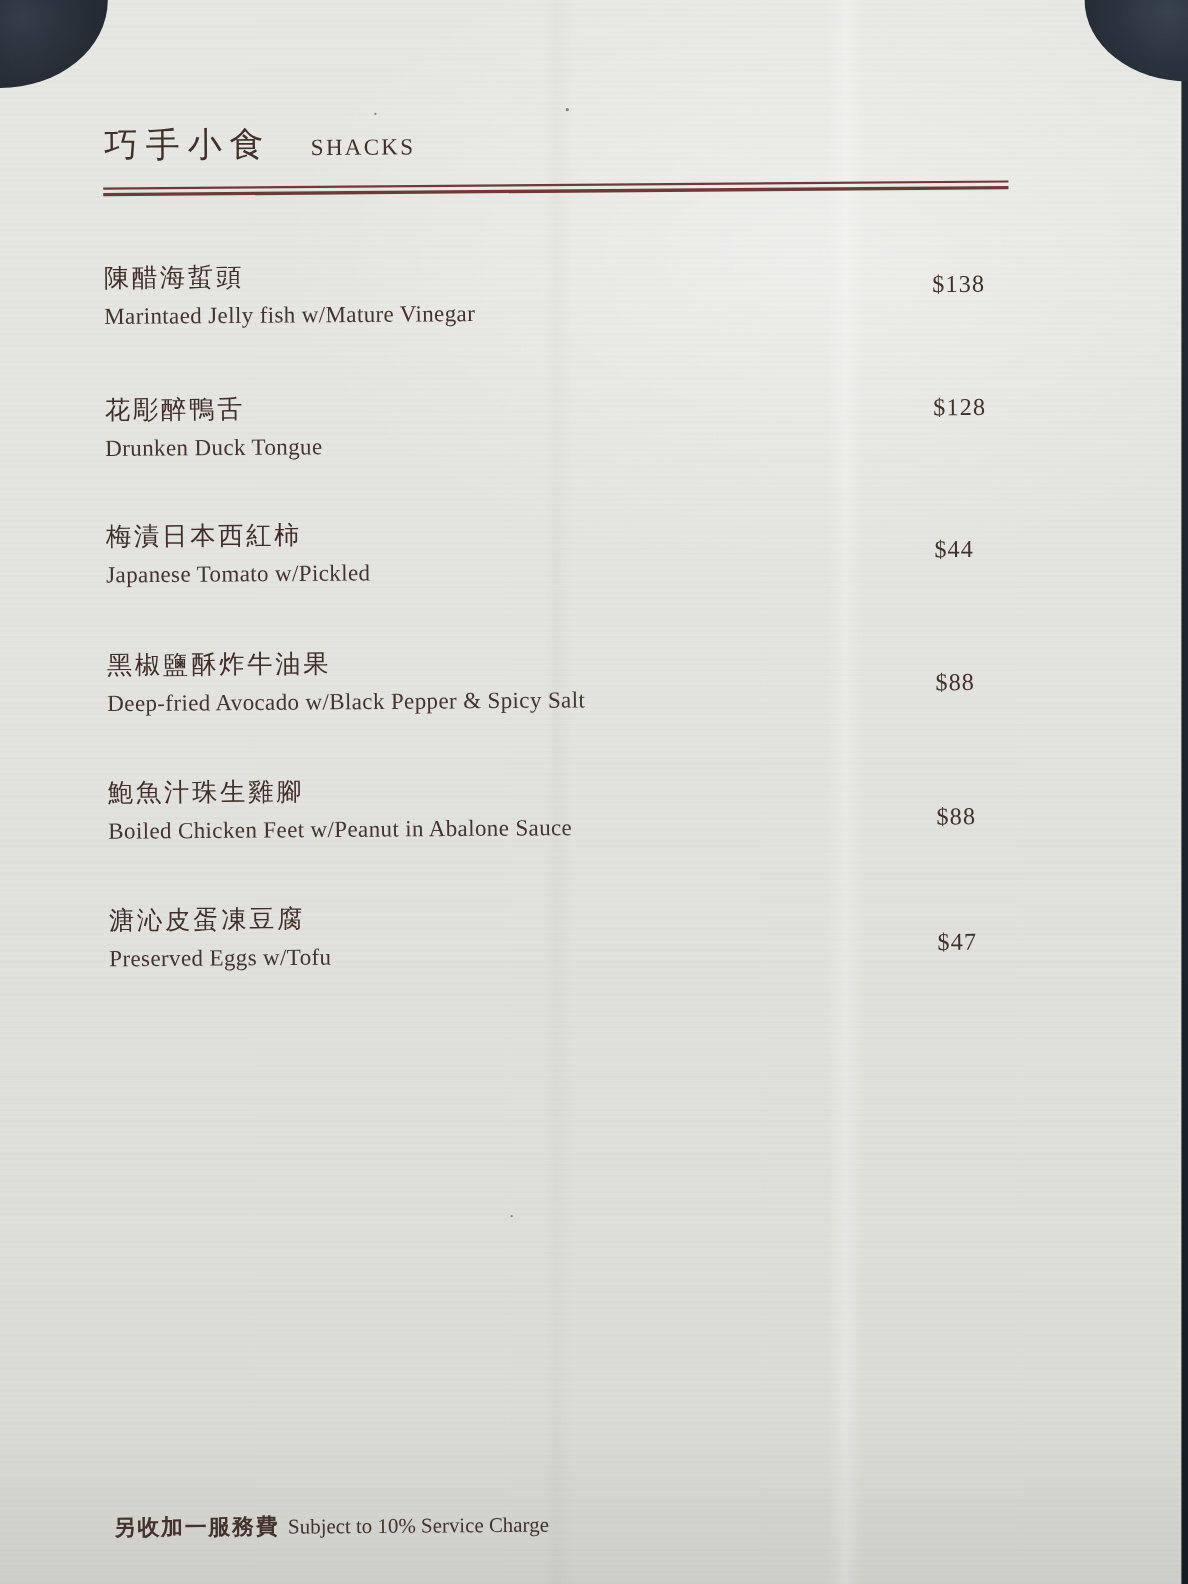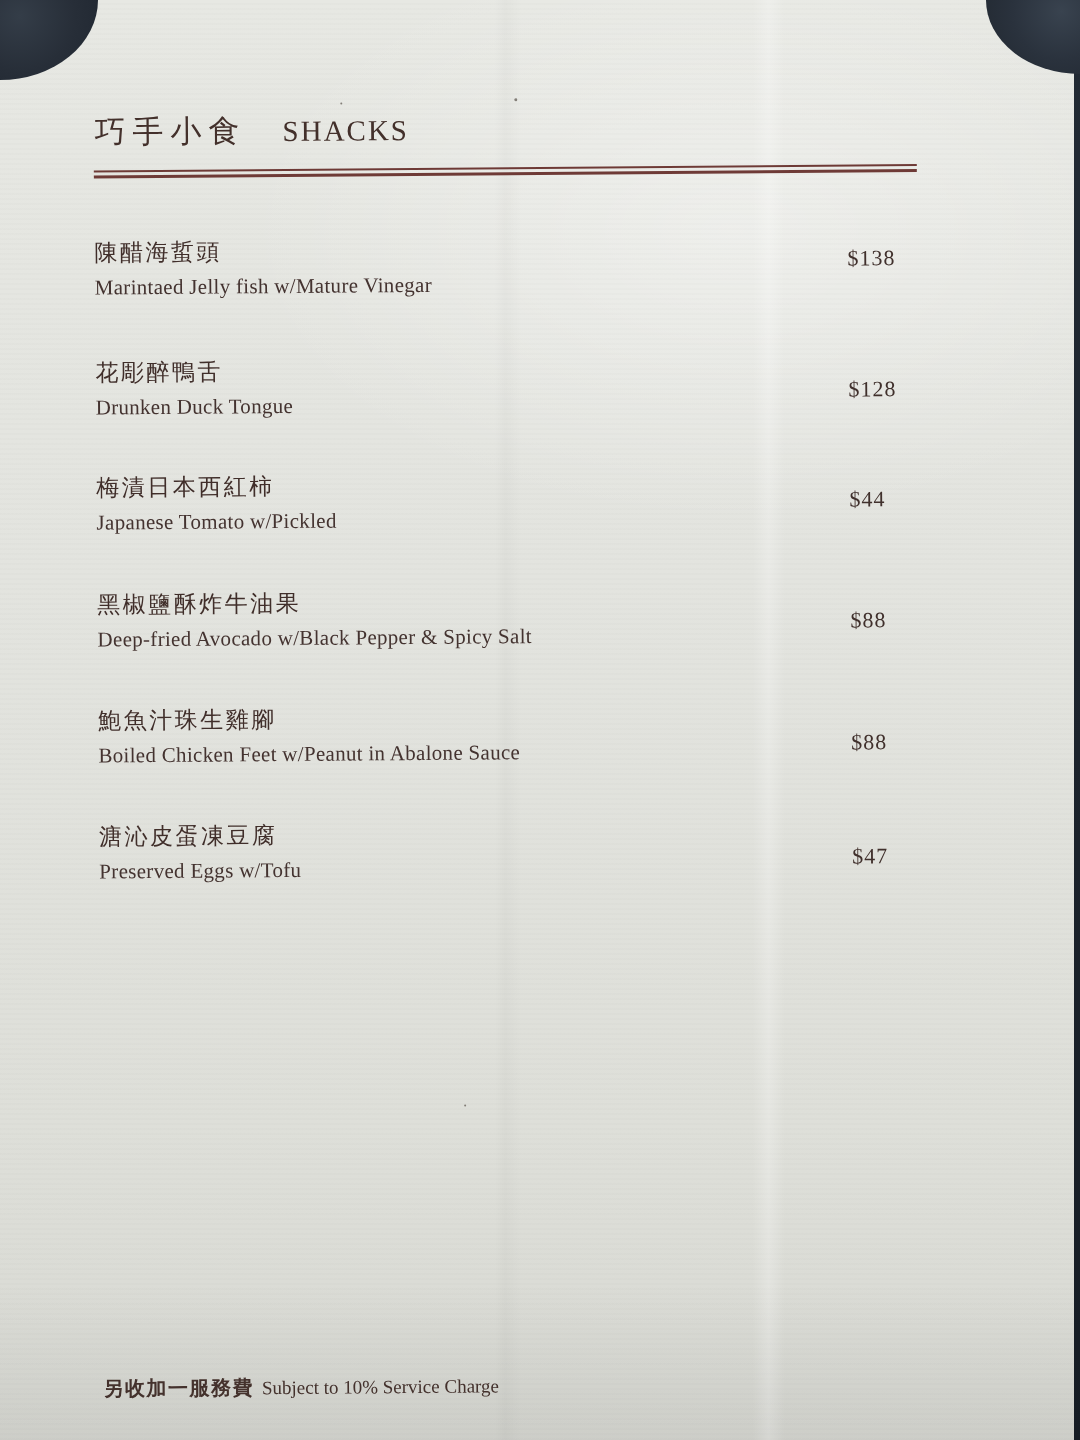--- a/index.html
+++ b/index.html
@@ -54,21 +54,21 @@
     position:absolute; inset:0;
     transform:rotate(-0.45deg);
     transform-origin:50% 40%;
     color:#43302b;
   }
   .menu-header {
     position:absolute; left:98px; top:108px;
     display:flex; align-items:baseline;
   }
   .title-zh { font-size:31px; letter-spacing:7px; font-weight:500; }
-  .title-en { font-size:29px; letter-spacing:2px; margin-left:36px; }
+  .title-en { font-size:21px; letter-spacing:2px; margin-left:36px; }
   .rule {
     position:absolute; left:97px; top:167px; width:823px; height:8px;
     border-top:2px solid #6e3a36; border-bottom:3px solid #6e3a36;
   }
   .item { position:absolute; left:97px; width:823px; }
   .item .zh { font-size:23px; letter-spacing:2.5px; font-weight:500; color:#402e2a; }
   .item .en { font-size:21px; margin-top:7px; color:#443330; letter-spacing:0.3px; }
   .item .price { position:absolute; left:753px; font-size:22px; color:#40302c; letter-spacing:1px;text-align:right; }
   .footnote {
     position:absolute; left:97px; top:1372px; font-size:19px; color:#46332e;
@@ -93,21 +93,21 @@
 
       <div class="item" style="top:234px">
         <div class="zh">陳醋海蜇頭</div>
         <div class="en">Marintaed Jelly fish w/Mature Vinegar</div>
         <div class="price" style="top:14px">$138</div>
       </div>
 
       <div class="item" style="top:354px">
         <div class="zh">花彫醉鴨舌</div>
         <div class="en">Drunken Duck Tongue</div>
-        <div class="price" style="top:25px">$128</div>
+        <div class="price" style="top:6px">$128</div>
       </div>
 
       <div class="item" style="top:469px">
         <div class="zh">梅漬日本西紅柿</div>
         <div class="en">Japanese Tomato w/Pickled</div>
         <div class="price" style="top:20px">$44</div>
       </div>
 
       <div class="item" style="top:586px">
         <div class="zh">黑椒鹽酥炸牛油果</div>

